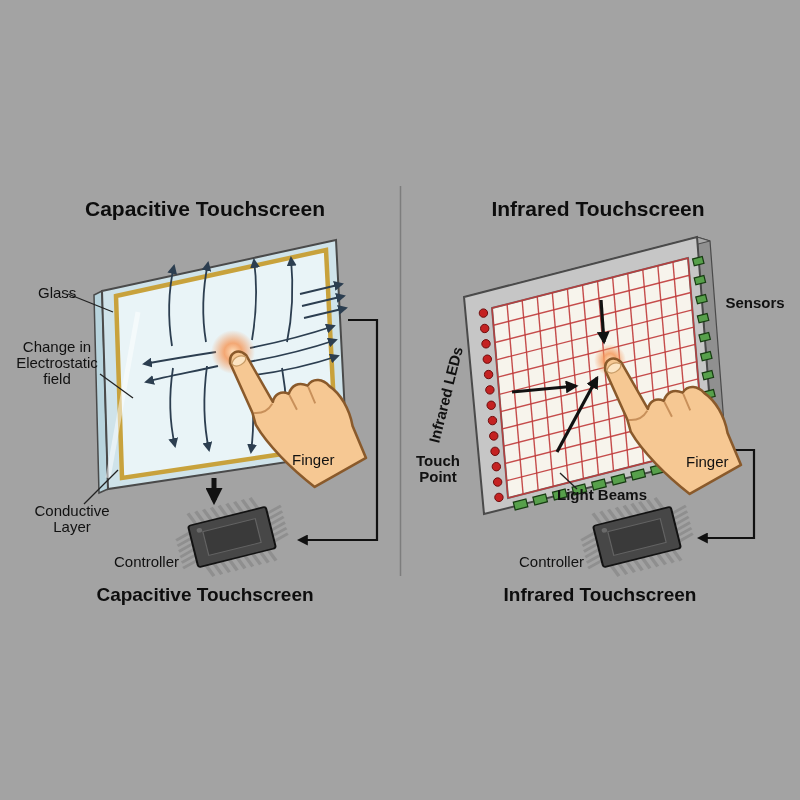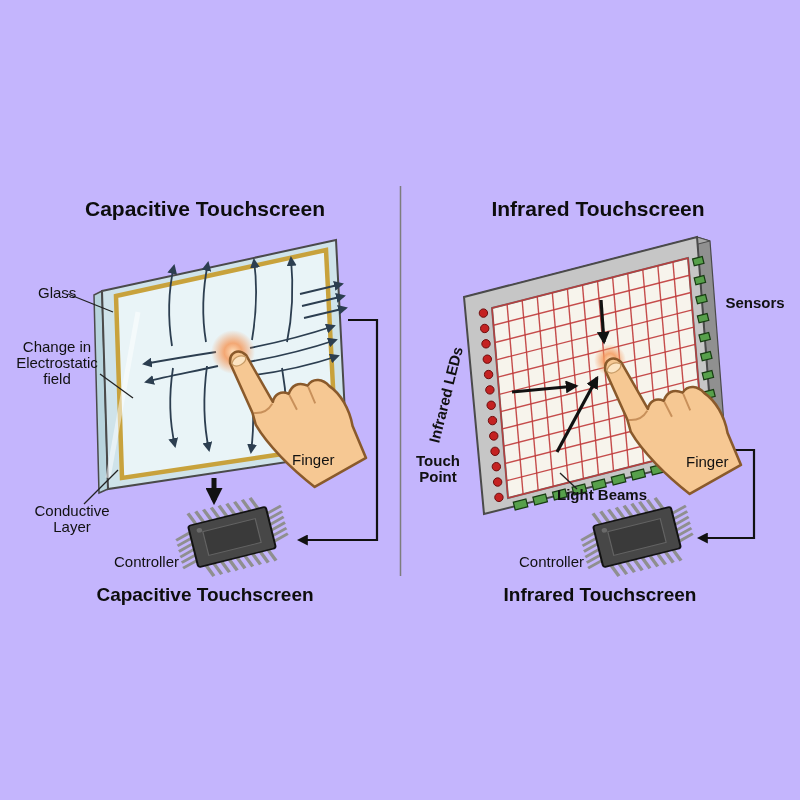--- a/index.html
+++ b/index.html
@@ -1,16 +1,16 @@
 <!DOCTYPE html>
 <html><head>
 <meta charset="utf-8">
 <style>
   html,body{margin:0;padding:0;background:#ffffff;}
-  .canvas{position:relative;width:800px;height:800px;background:#c4b5fd;
+  .canvas{position:relative;width:800px;height:800px;background:#a3a3a3;
           font-family:"Liberation Sans",sans-serif;overflow:hidden;}
   .canvas svg{position:absolute;left:0;top:0;}
   .title{font-size:21px;font-weight:bold;fill:#0d0d0d;}
   .title-sm{font-size:19px;font-weight:bold;fill:#0d0d0d;}
   .lbl{font-size:15px;font-weight:500;fill:#111;}
   .lblb{font-size:15px;font-weight:600;fill:#111;}
 </style>
 </head>
 <body>
 

